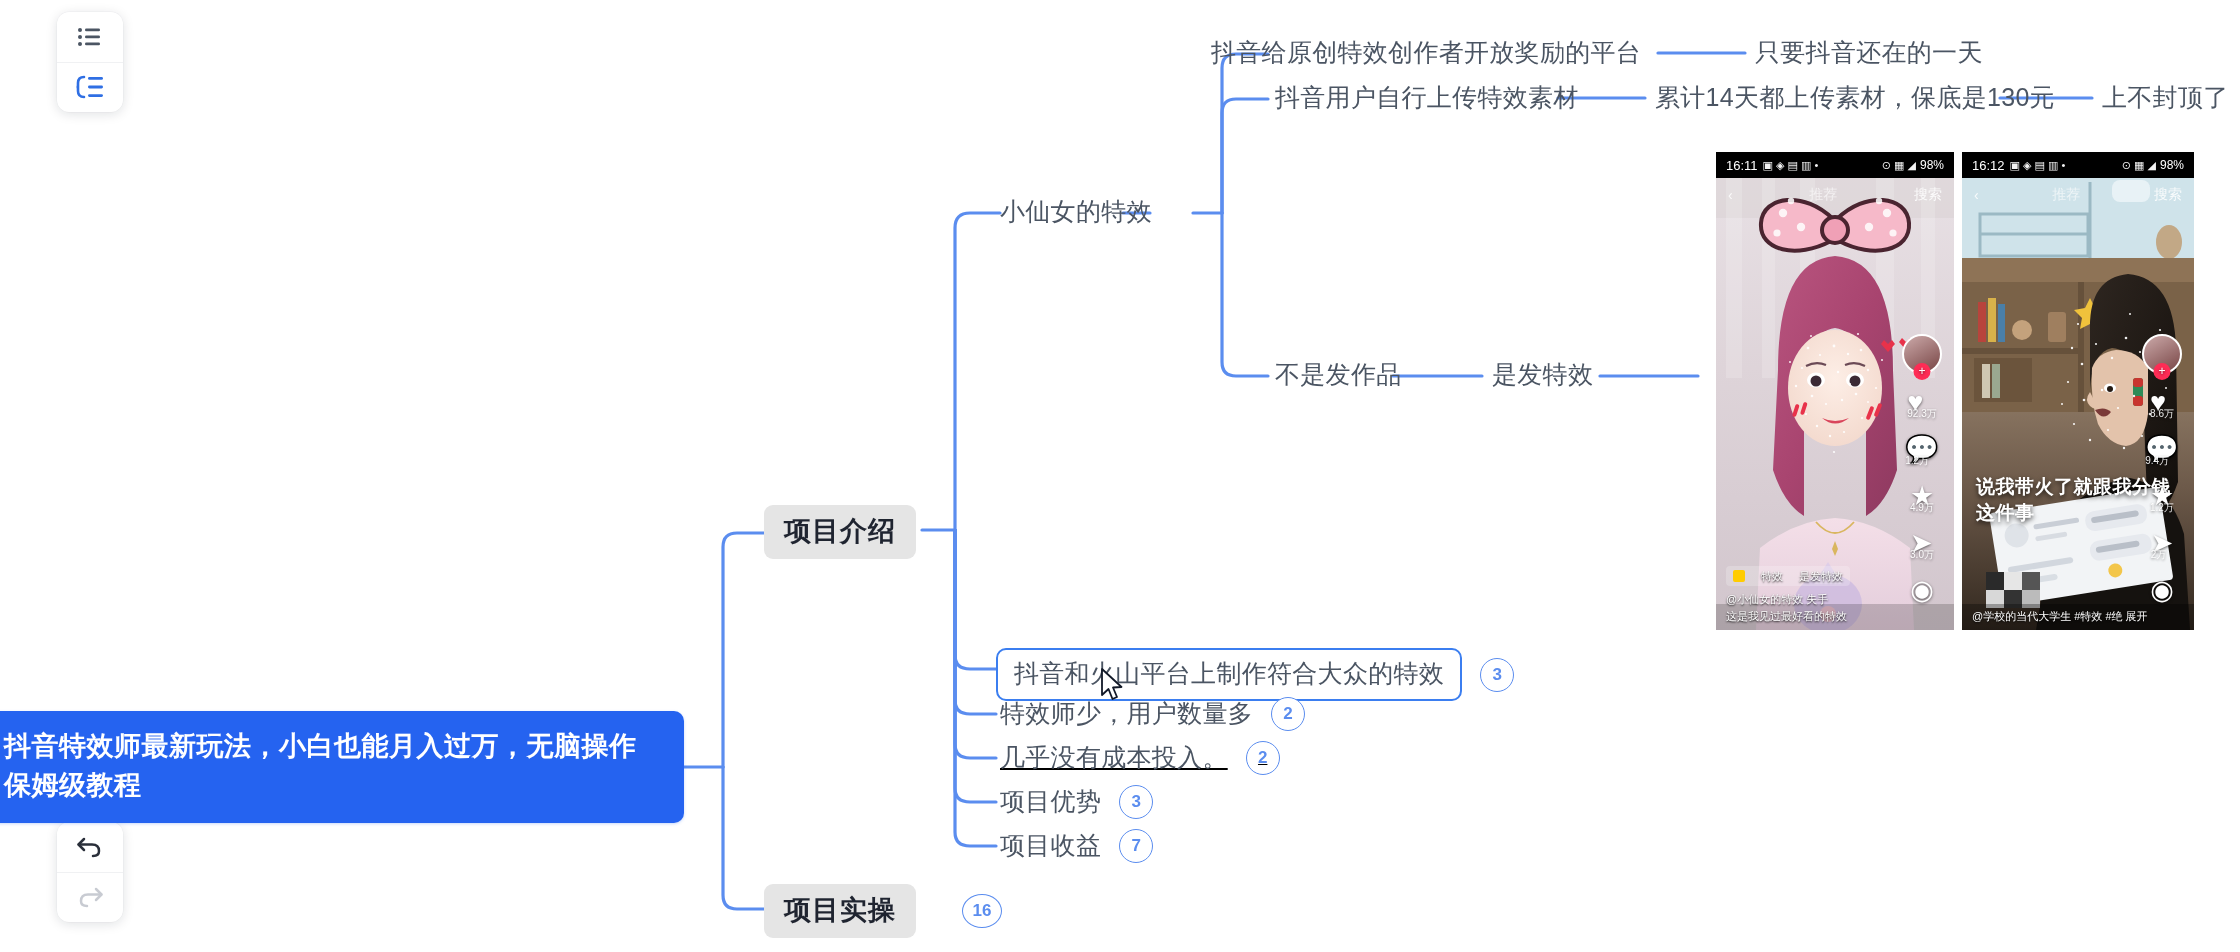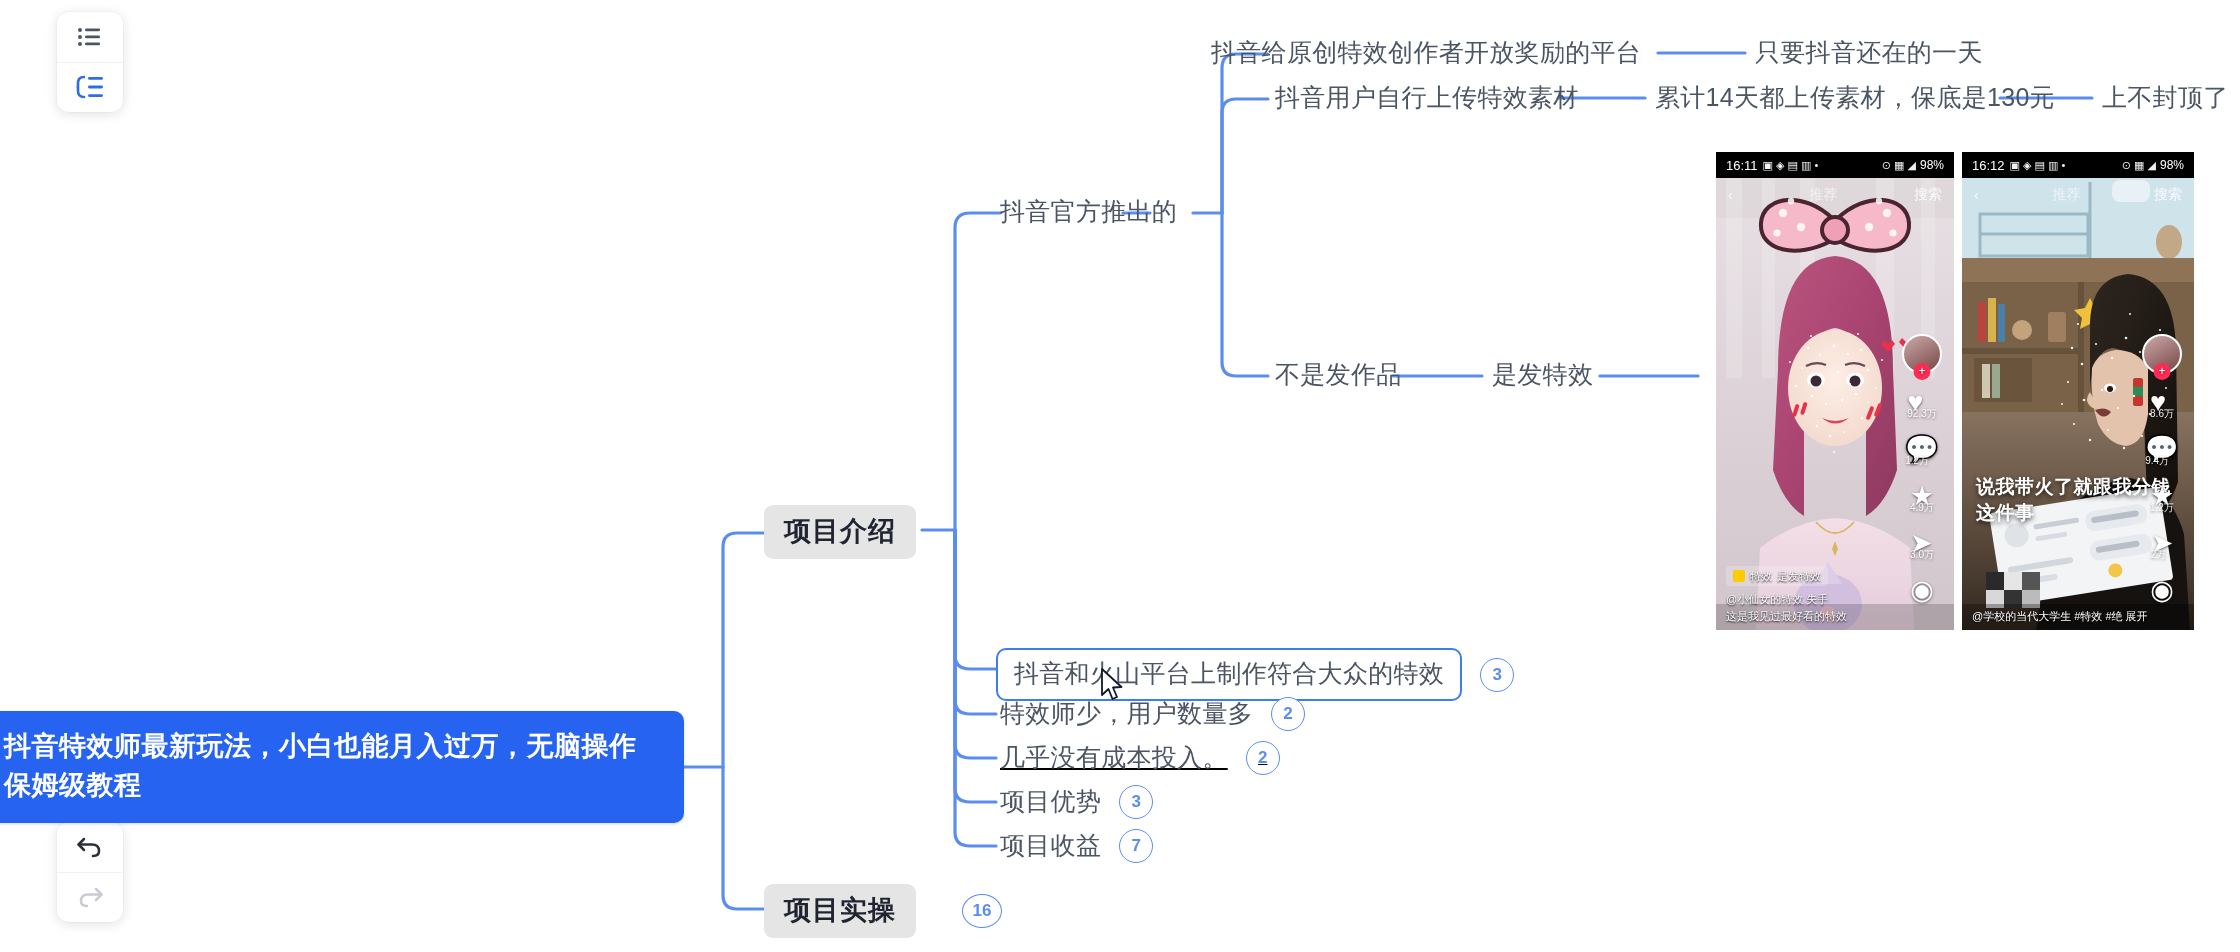--- a/index.html
+++ b/index.html
@@ -116,21 +116,21 @@
     color:#fff; font-size:19px; font-weight:700;
     text-shadow:0 2px 5px rgba(0,0,0,.75); padding:0 14px;
     letter-spacing:.5px;
   }
   .botbar {
     position:absolute; left:0; bottom:0; width:100%;
     color:#fff; font-size:11px; padding:6px 10px; line-height:1.5;
     text-shadow:0 1px 2px #000;
   }
   .eff-chip {
-    display:inline-flex; align-items:center; gap:5px;
+    display:inline-flex; align-items:center; gap:16px;
     background:rgba(255,255,255,.22); border-radius:4px;
     padding:2px 7px; font-size:11px; margin-bottom:5px;
   }
   .eff-chip .sq { width:12px; height:12px; background:#ffcc00; border-radius:2px;}
 
   
   .cursor { position:absolute; left:1100px; top:668px; width:26px; height:34px; }
 </style>
 </head>
 <body>
@@ -211,21 +211,21 @@
   <div class="node" style="left:764px; top:505px;">
     <span class="pill">项目介绍</span>
   </div>
 
   <div class="node" style="left:764px; top:884px;gap:28px;">
     <span class="pill">项目实操</span>
     <span class="badge wide">16</span>
   </div>
 
   <div class="node" style="left:1000px; top:196px;">
-    <span class="node-text">抖音官方推出的</span>
+    <span class="node-text">小仙女的特效</span>
   </div>
 
   <div class="node" style="left:1211px; top:37px;">
     <span class="node-text">抖音给原创特效创作者开放奖励的平台</span>
   </div>
   <div class="node" style="left:1755px; top:37px;">
     <span class="node-text">只要抖音还在的一天</span>
   </div>
 
   <div class="node" style="left:1275px; top:82px;">

